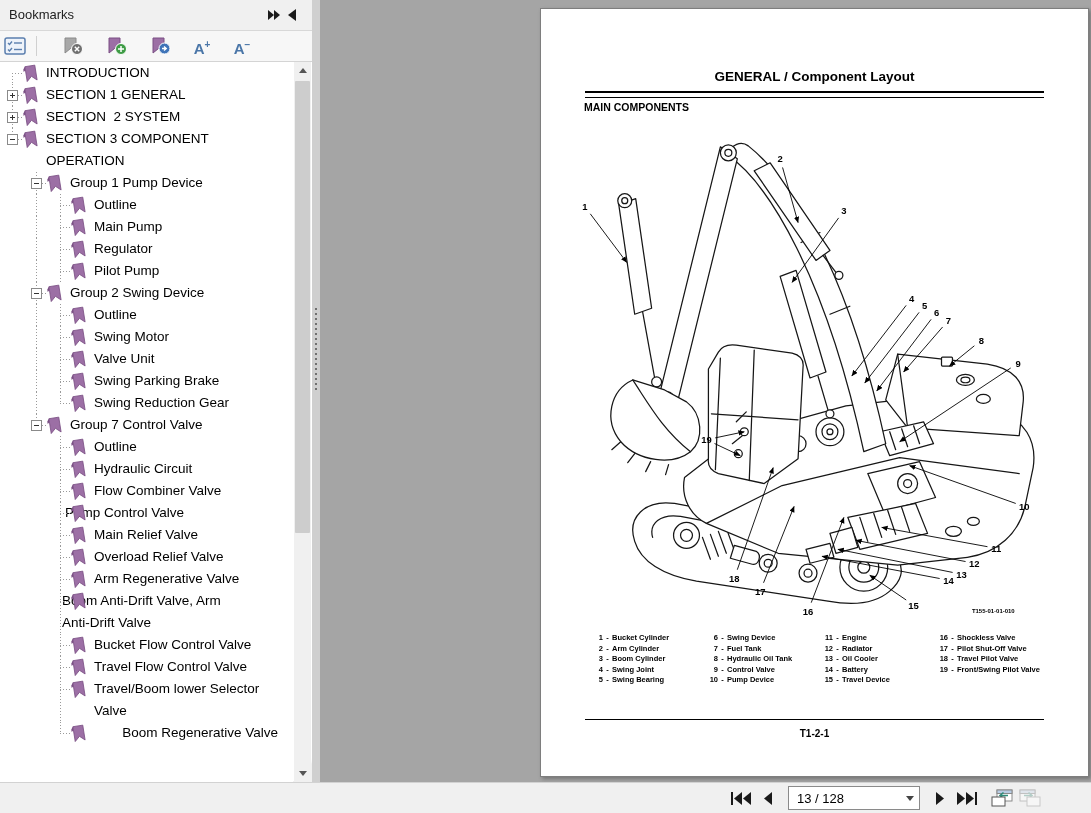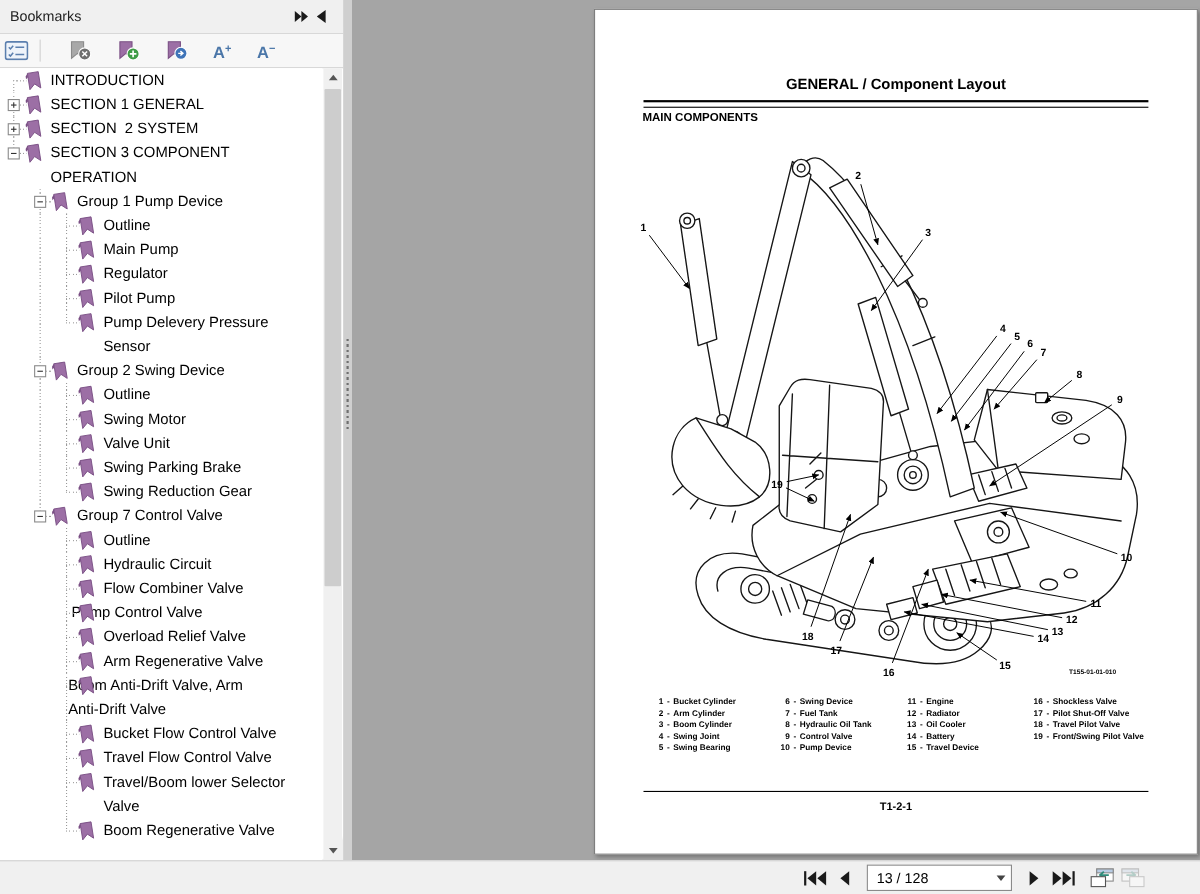--- a/index.html
+++ b/index.html
@@ -230,30 +230,20 @@
           <span class="vg" style="left:60px;top:0;bottom:0;"></span>
           <span class="hg" style="left:60px;"></span>
           <span class="flag" style="left:70px;"><svg width="16" height="19" viewBox="0 0 16 19">
               <path d="M4 2 L14 2 L14 17 L9 12.5 L4 17 Z" fill="#9c6fa5" stroke="#7a4f84" stroke-width="0.8"></path>
               <path d="M4 2 L2 4.5 L2 7 L4 5.5 Z" fill="#7a4f84"></path>
             </svg></span>
           <span class="lbl" style="padding-left:94px;width:184px;">Pilot Pump</span>
         </div>
         <div class="tree-row">
           <span class="vg" style="left:36px;top:0;bottom:0;"></span>
-          <span class="vg" style="left:60px;top:0;height:11px;"></span>
-          <span class="hg" style="left:60px;"></span>
-          <span class="flag" style="left:70px;"><svg width="16" height="19" viewBox="0 0 16 19">
-              <path d="M4 2 L14 2 L14 17 L9 12.5 L4 17 Z" fill="#9c6fa5" stroke="#7a4f84" stroke-width="0.8"></path>
-              <path d="M4 2 L2 4.5 L2 7 L4 5.5 Z" fill="#7a4f84"></path>
-            </svg></span>
-          <span class="lbl" style="padding-left:94px;width:184px;">Pump Delevery Pressure Sensor</span>
-        </div>
-        <div class="tree-row">
-          <span class="vg" style="left:36px;top:0;bottom:0;"></span>
           <span class="hg" style="left:36px;"></span>
           <span class="expander minus" style="left:31px;"></span>
           <span class="flag" style="left:46px;"><svg width="16" height="19" viewBox="0 0 16 19">
               <path d="M4 2 L14 2 L14 17 L9 12.5 L4 17 Z" fill="#9c6fa5" stroke="#7a4f84" stroke-width="0.8"></path>
               <path d="M4 2 L2 4.5 L2 7 L4 5.5 Z" fill="#7a4f84"></path>
             </svg></span>
           <span class="lbl" style="padding-left:70px;width:208px;">Group 2 Swing Device</span>
         </div>
         <div class="tree-row">
           <span class="vg" style="left:36px;top:0;bottom:0;"></span>
@@ -351,20 +341,29 @@
             </svg></span>
           <span class="lbl" style="padding-left:65px;width:184px;">Pump Control Valve</span>
         </div>
         <div class="tree-row">
           <span class="vg" style="left:60px;top:0;bottom:0;"></span>
           <span class="hg" style="left:60px;"></span>
           <span class="flag" style="left:70px;"><svg width="16" height="19" viewBox="0 0 16 19">
               <path d="M4 2 L14 2 L14 17 L9 12.5 L4 17 Z" fill="#9c6fa5" stroke="#7a4f84" stroke-width="0.8"></path>
               <path d="M4 2 L2 4.5 L2 7 L4 5.5 Z" fill="#7a4f84"></path>
             </svg></span>
+          <span class="lbl" style="padding-left:94px;width:184px;">Main Relief Valve</span>
+        </div>
+        <div class="tree-row">
+          <span class="vg" style="left:60px;top:0;bottom:0;"></span>
+          <span class="hg" style="left:60px;"></span>
+          <span class="flag" style="left:70px;"><svg width="16" height="19" viewBox="0 0 16 19">
+              <path d="M4 2 L14 2 L14 17 L9 12.5 L4 17 Z" fill="#9c6fa5" stroke="#7a4f84" stroke-width="0.8"></path>
+              <path d="M4 2 L2 4.5 L2 7 L4 5.5 Z" fill="#7a4f84"></path>
+            </svg></span>
           <span class="lbl" style="padding-left:94px;width:184px;">Overload Relief Valve</span>
         </div>
         <div class="tree-row">
           <span class="vg" style="left:60px;top:0;bottom:0;"></span>
           <span class="hg" style="left:60px;"></span>
           <span class="flag" style="left:70px;"><svg width="16" height="19" viewBox="0 0 16 19">
               <path d="M4 2 L14 2 L14 17 L9 12.5 L4 17 Z" fill="#9c6fa5" stroke="#7a4f84" stroke-width="0.8"></path>
               <path d="M4 2 L2 4.5 L2 7 L4 5.5 Z" fill="#7a4f84"></path>
             </svg></span>
           <span class="lbl" style="padding-left:94px;width:184px;">Arm Regenerative Valve</span>
@@ -405,21 +404,21 @@
             </svg></span>
           <span class="lbl" style="padding-left:94px;width:184px;">Travel/Boom lower Selector Valve</span>
         </div>
         <div class="tree-row">
           <span class="vg" style="left:60px;top:0;height:11px;"></span>
           <span class="hg" style="left:60px;"></span>
           <span class="flag" style="left:70px;"><svg width="16" height="19" viewBox="0 0 16 19">
               <path d="M4 2 L14 2 L14 17 L9 12.5 L4 17 Z" fill="#9c6fa5" stroke="#7a4f84" stroke-width="0.8"></path>
               <path d="M4 2 L2 4.5 L2 7 L4 5.5 Z" fill="#7a4f84"></path>
             </svg></span>
-          <span class="lbl" style="padding-left:94px;width:184px;">Boom Regenerative Valve</span>
+          <span class="lbl" style="padding-left:94px;width:184px;text-align:right;">Boom Regenerative Valve</span>
         </div>
       </div>
 
     <div id="tree-scrollbar">
       <span class="sb-btn" id="sb-up">
           <span class="sb-arrow"></span>
         </span>
       <span id="sb-thumb"></span>
       <span class="sb-btn" id="sb-down">
           <span class="sb-arrow"></span>

